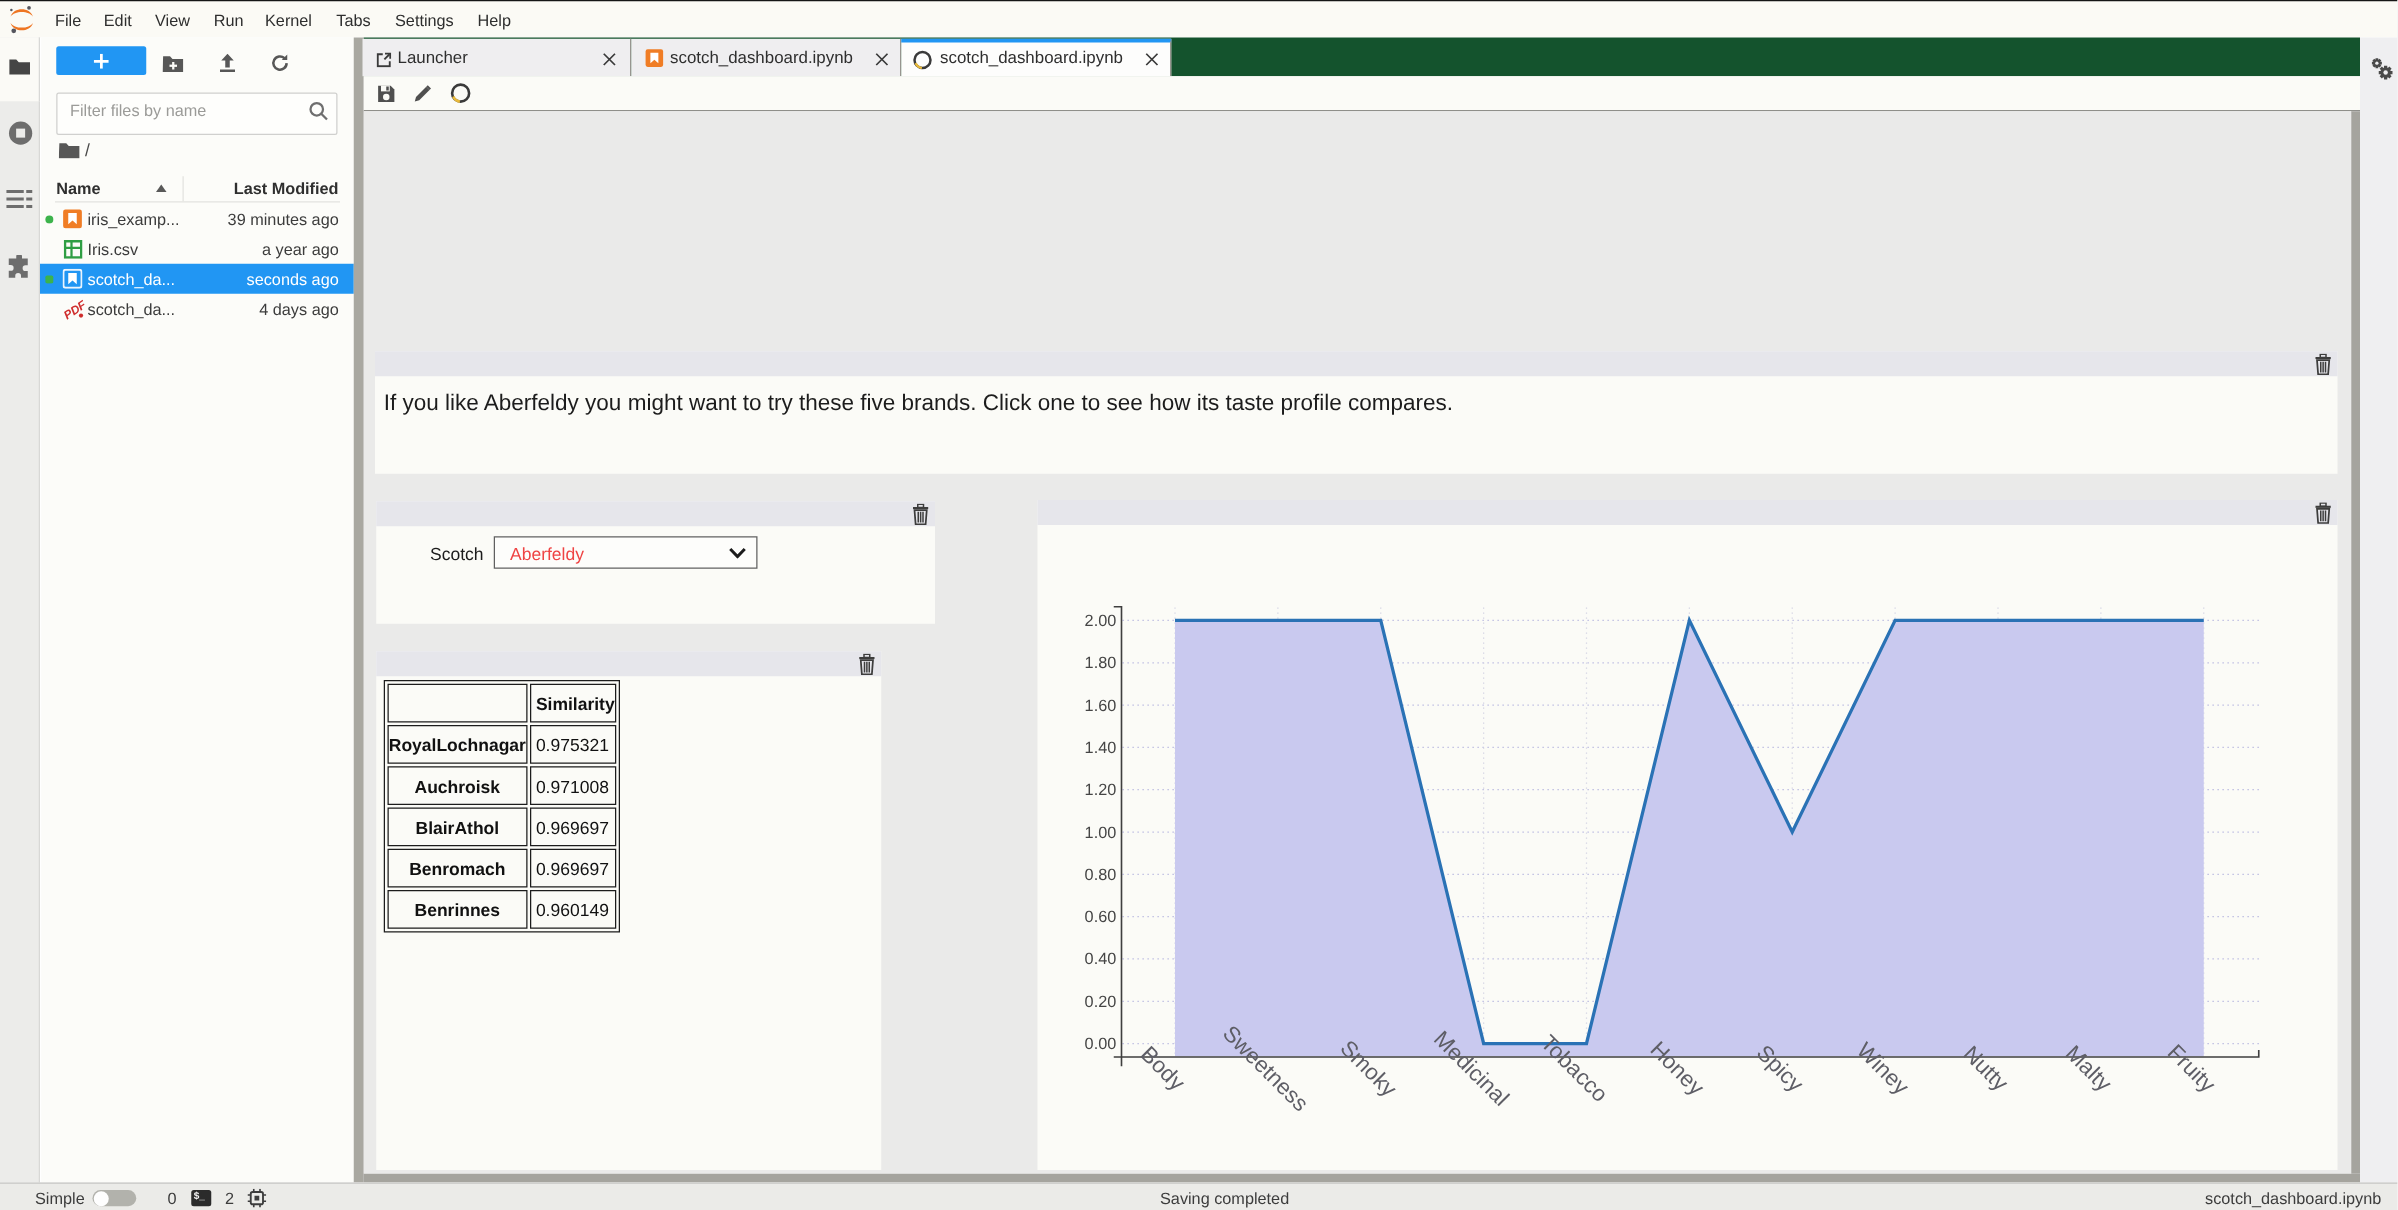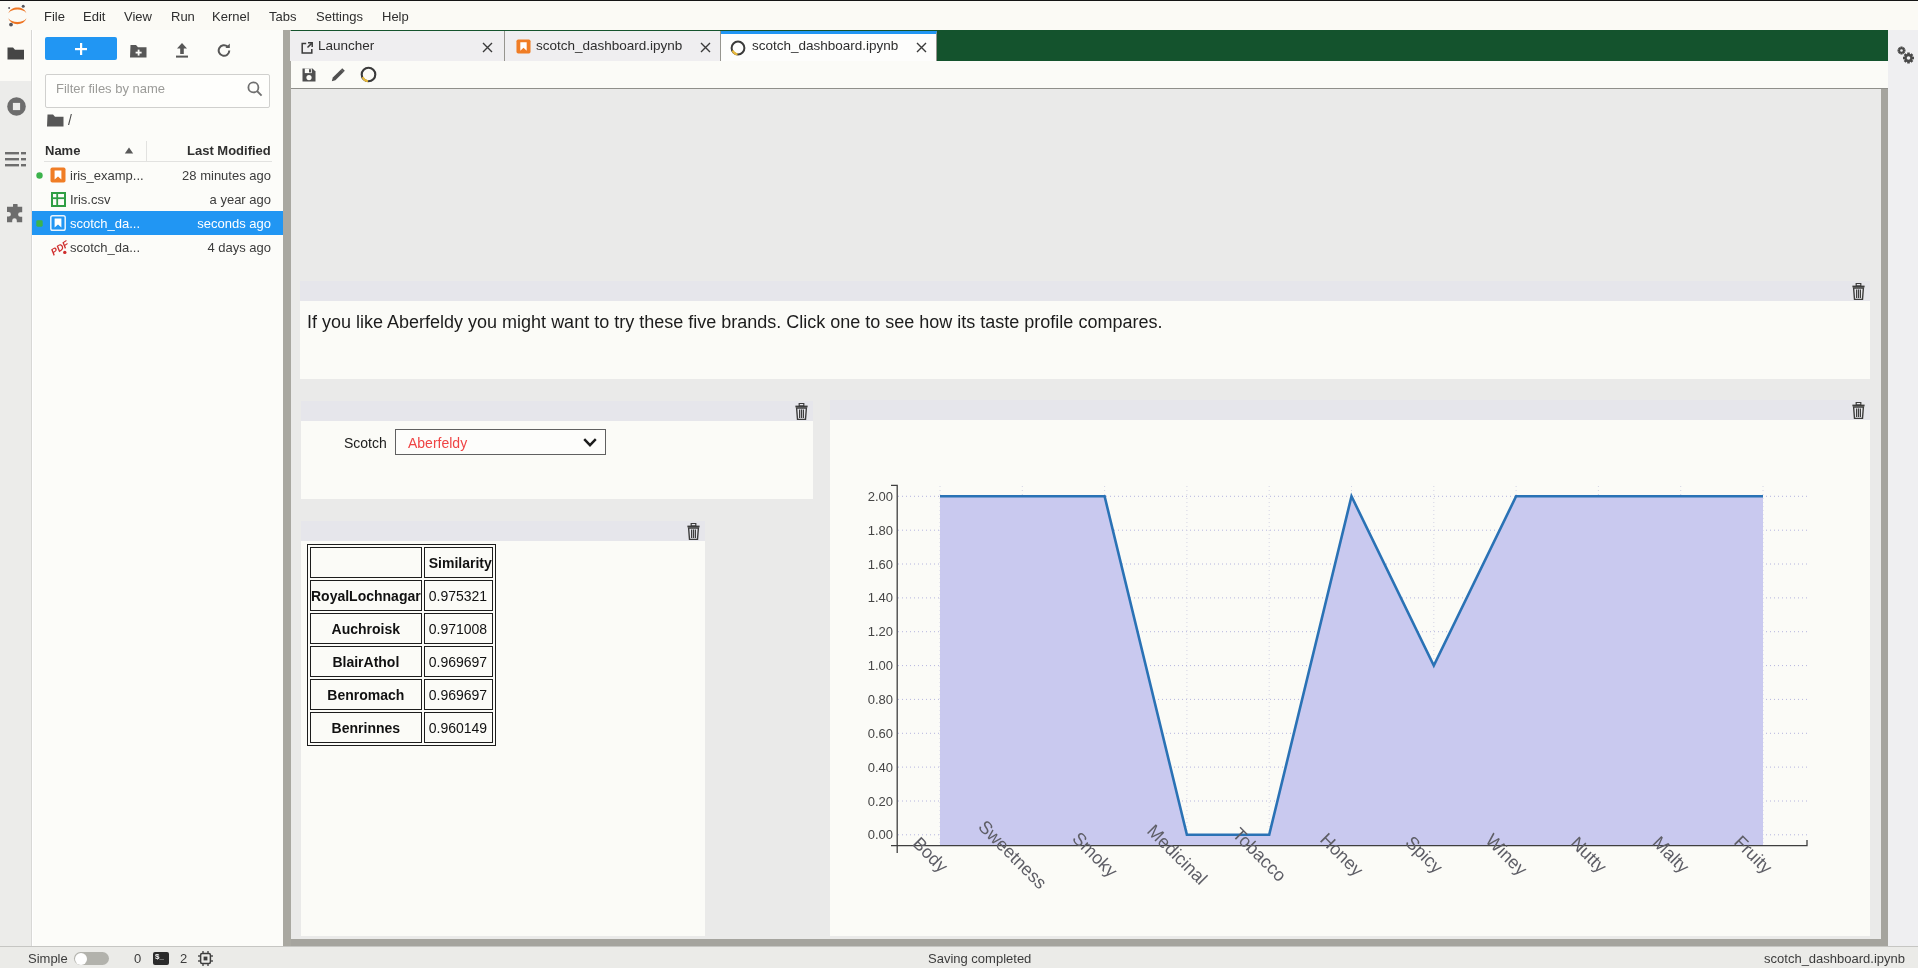--- a/index.html
+++ b/index.html
@@ -132,21 +132,21 @@
 
 <div class="frow" style="top:163px;">
   <svg style="position:absolute;left:4px;top:9px" width="7" height="7" viewBox="0 0 7 7">
       <circle cx="3.5" cy="3.5" r="3.2" fill="#3cb34c"></circle>
     </svg>
   <svg style="position:absolute;left:18px;top:4px" width="16" height="16" viewBox="0 0 16 16">
     <rect x="0.5" y="0.5" width="15" height="15" rx="1.8" fill="#f07d25"></rect>
     <path d="M4.6,3.4 h6.8 v9 l-3.4,-3 l-3.4,3 z" fill="#fff"></path>
   </svg>
   <span class="fname">iris_examp...</span>
-    <span class="fdate">28 minutes ago</span>
+    <span class="fdate">39 minutes ago</span>
 </div>
 <div class="frow" style="top:187px;">
   <svg style="position:absolute;left:19px;top:5px" width="15" height="15" viewBox="0 0 15 15">
     <rect x="1" y="1" width="13" height="13" fill="none" stroke="#2f9e44" stroke-width="2"></rect>
     <line x1="1" y1="6.2" x2="14" y2="6.2" stroke="#2f9e44" stroke-width="1.8"></line>
     <line x1="6.2" y1="1" x2="6.2" y2="14" stroke="#2f9e44" stroke-width="1.8"></line>
   </svg>
   <span class="fname">Iris.csv</span>
     <span class="fdate">a year ago</span>
 </div>
@@ -252,21 +252,21 @@
       <rect x="0.4" y="2.6" width="12.2" height="1.7" fill="#3d3d3d"></rect>
       <path d="M1.6,5 h9.8 l-0.9,11.4 h-8 z" fill="none" stroke="#3d3d3d" stroke-width="1.4"></path>
       <line x1="4.6" y1="6.4" x2="4.6" y2="15" stroke="#3d3d3d" stroke-width="1.2"></line>
       <line x1="6.5" y1="6.4" x2="6.5" y2="15" stroke="#3d3d3d" stroke-width="1.2"></line>
       <line x1="8.4" y1="6.4" x2="8.4" y2="15" stroke="#3d3d3d" stroke-width="1.2"></line>
     </svg>
   </div>
   <div style="position:absolute;left:7px;font-size:18px;color:#1c1c1c;top:31px;">If you like Aberfeldy you might want to try these five brands. Click one to see how its taste profile compares.</div>
 </div>
 
-<div class="panel" id="panel2" style="left:301px;top:401px;width:512px;height:98px;">
+<div class="panel" id="panel2" style="left:301px;top:401px;width:447px;height:98px;">
   <div class="phead">
     <svg class="ptrash" width="13" height="17" viewBox="0 0 13 17">
       <rect x="4.2" y="0.4" width="4.6" height="2.6" fill="none" stroke="#3d3d3d" stroke-width="1.2"></rect>
       <rect x="0.4" y="2.6" width="12.2" height="1.7" fill="#3d3d3d"></rect>
       <path d="M1.6,5 h9.8 l-0.9,11.4 h-8 z" fill="none" stroke="#3d3d3d" stroke-width="1.4"></path>
       <line x1="4.6" y1="6.4" x2="4.6" y2="15" stroke="#3d3d3d" stroke-width="1.2"></line>
       <line x1="6.5" y1="6.4" x2="6.5" y2="15" stroke="#3d3d3d" stroke-width="1.2"></line>
       <line x1="8.4" y1="6.4" x2="8.4" y2="15" stroke="#3d3d3d" stroke-width="1.2"></line>
     </svg>
   </div>

